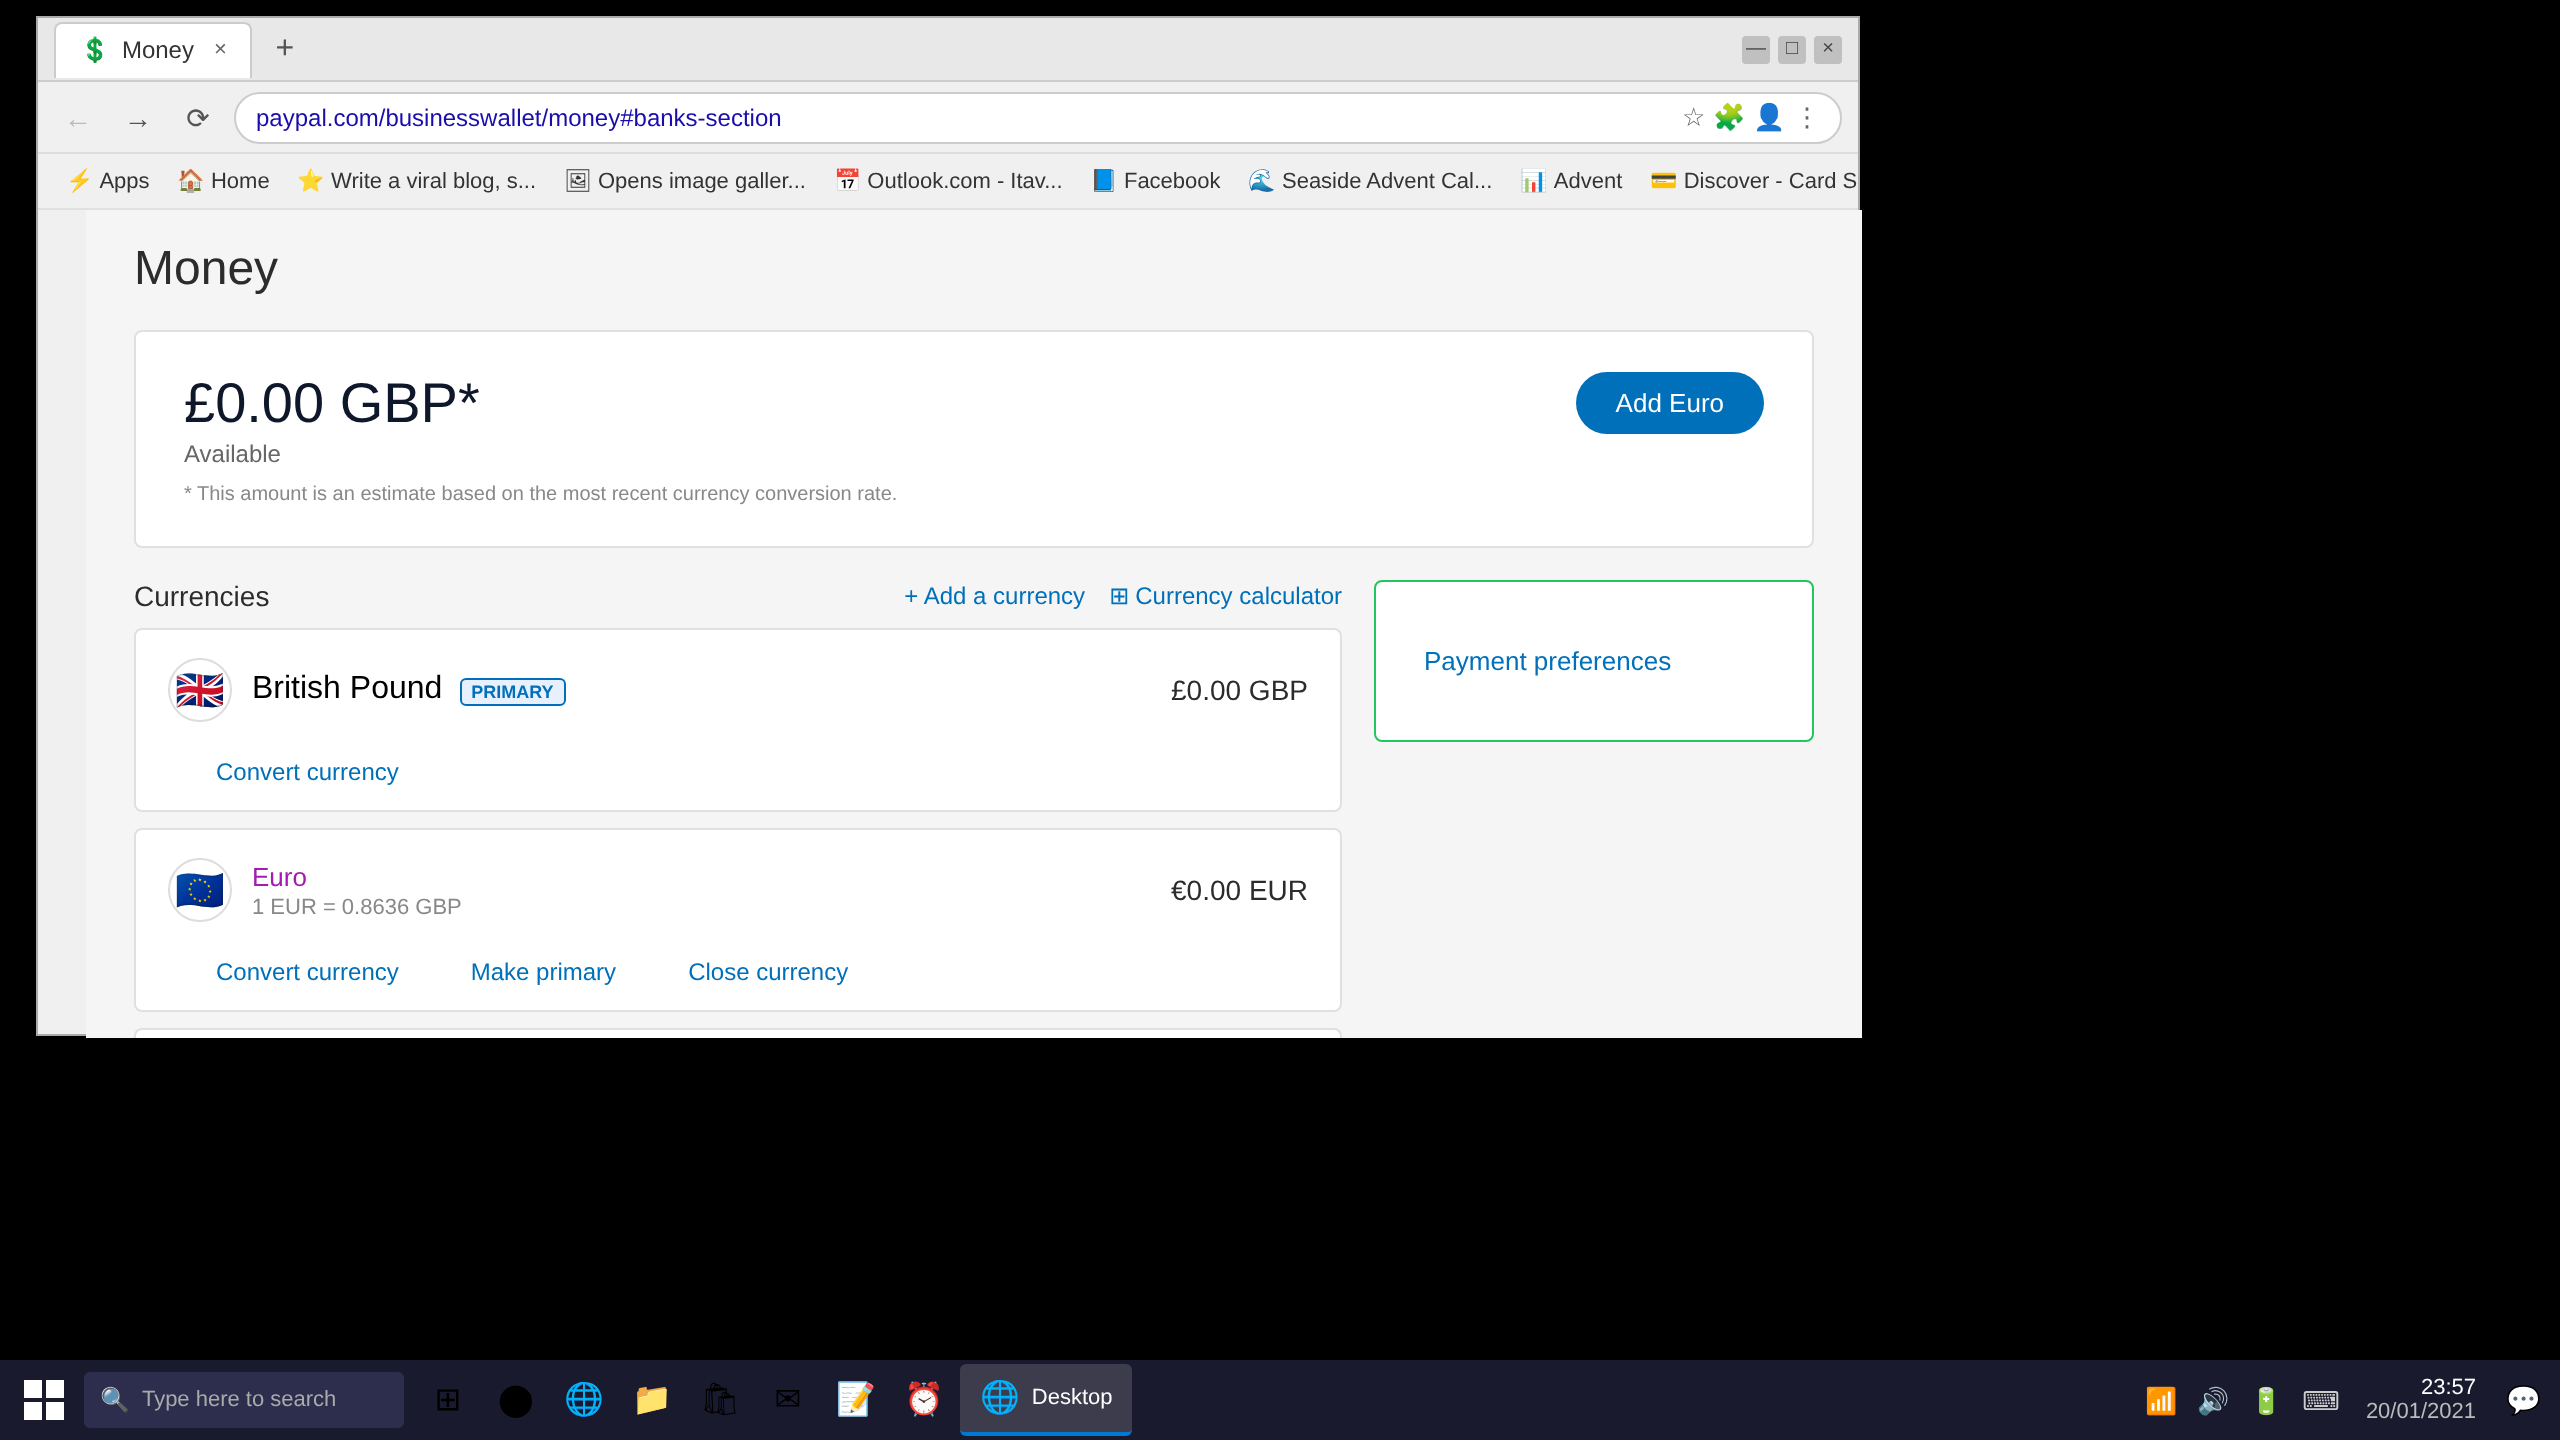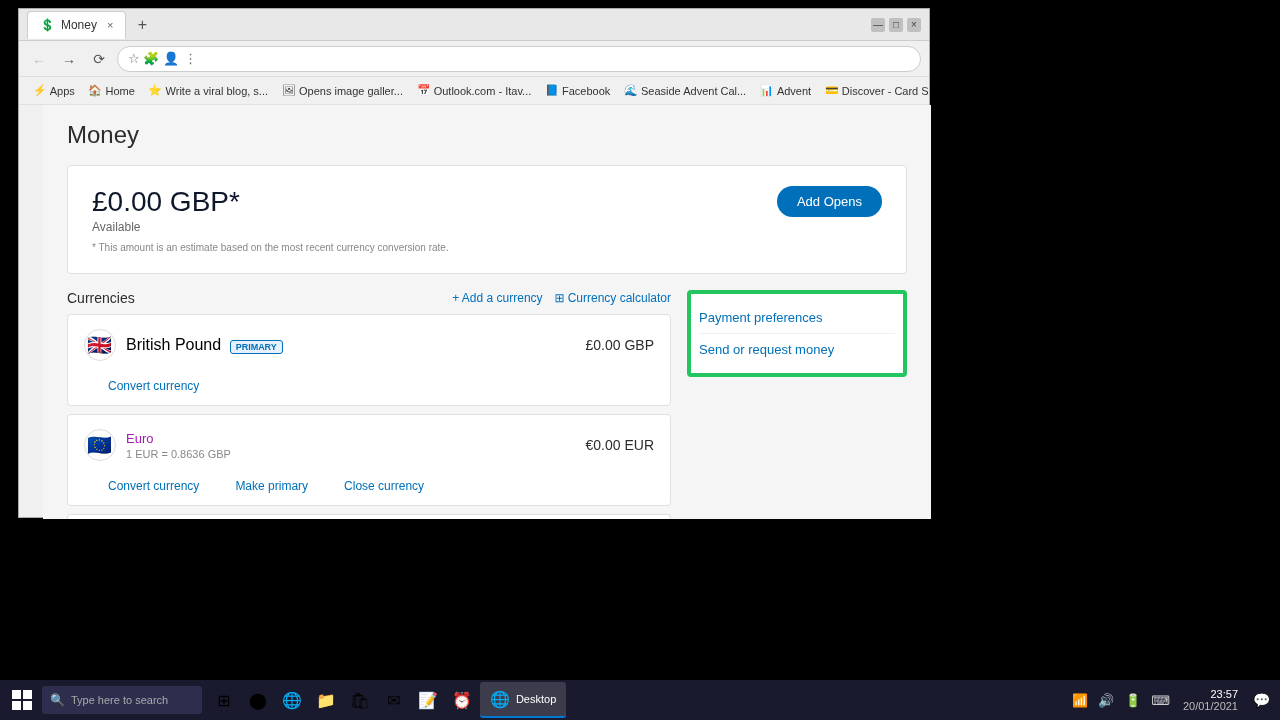--- a/index.html
+++ b/index.html
@@ -309,23 +309,23 @@
       font-size: 12px;
       color: #0070ba;
       cursor: pointer;
       text-decoration: none;
       margin-left: 24px;
     }
 
     
     .right-panel {
       background: #fff;
-      border: 4px solid #22c55e;
+      border: 1px solid #22c55e;
       border-radius: 4px;
-      padding: 8px;
+      padding: 24px;
     }
     .panel-link {
       display: block;
       font-size: 13px;
       color: #0070ba;
       cursor: pointer;
       text-decoration: none;
       padding: 8px 0;
       border-bottom: 1px solid #f0f0f0;
     }
@@ -453,20 +453,21 @@
       <button class="win-btn">□</button>
       <button class="win-btn close">×</button>
     </div>
   </div>
 
   <div class="address-bar-row">
     <button class="nav-btn disabled">←</button>
     <button class="nav-btn">→</button>
     <button class="nav-btn">⟳</button>
     <div class="address-bar">
+      <span class="address-text">paypal.com/businesswallet/money#banks-section</span>
       <div class="address-icons">
         <span class="addr-icon">☆</span>
         <span class="addr-icon">🧩</span>
         <span class="addr-icon">👤</span>
         <span class="addr-icon">⋮</span>
       </div>
     </div>
   </div>
 
   <div class="bookmarks-bar">
@@ -512,21 +513,21 @@
   <div class="page-content">
     <div class="main-area">
       <h1 class="page-title">Money</h1>
 
       <div class="balance-card">
         <div class="balance-info">
           <div class="balance-amount">£0.00 GBP*</div>
           <div class="balance-label">Available</div>
           <div class="balance-note">* This amount is an estimate based on the most recent currency conversion rate.</div>
         </div>
-        <button class="add-money-btn">Add Opens</button>
+        <button class="add-money-btn">Add Euro</button>
       </div>
 
       <div class="two-col">
         <div class="left-col">
 
           <div class="currencies-header">
             <span class="currencies-title">Currencies</span>
             <div class="currencies-actions">
               <a class="action-link">+ Add a currency</a>
               <a class="action-link">
@@ -577,21 +578,20 @@
               
               
             </div>
           </div>
 
         </div>
 
         <div class="right-col">
           <div class="right-panel">
             <a class="panel-link">Payment preferences</a>
-            <a class="panel-link">Send or request money</a>
           </div>
         </div>
       </div>
     </div>
   </div>
 </div>
 
 <div class="taskbar">
   <div class="taskbar-start">
     <div class="start-icon">

